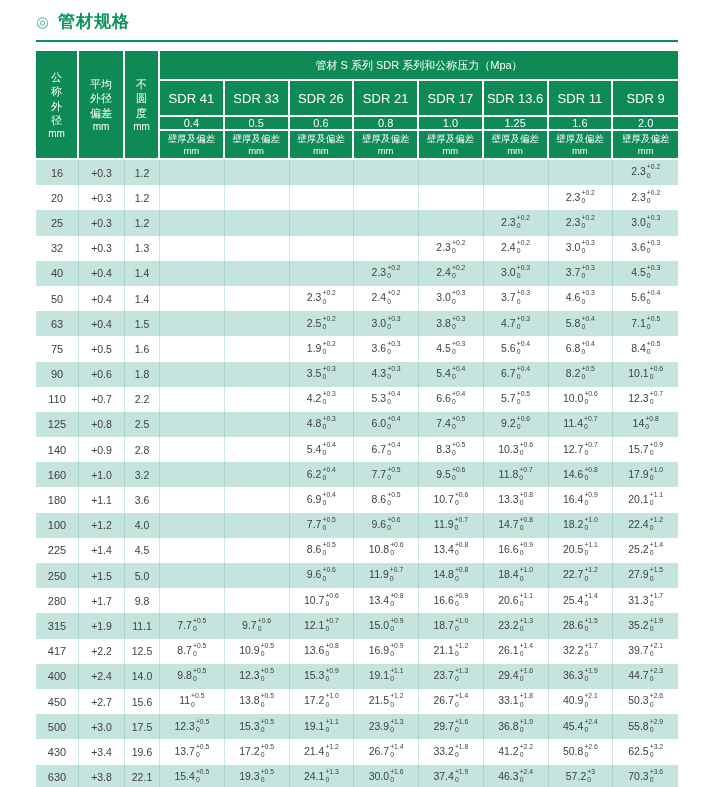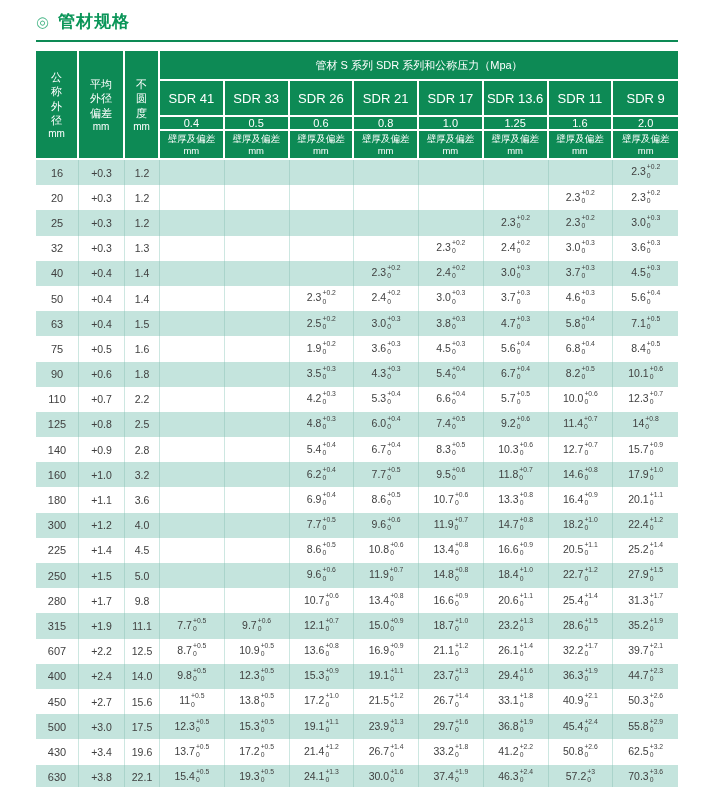--- a/index.html
+++ b/index.html
@@ -539,21 +539,21 @@
           <td><span class="val">16.4</span><span class="tt">
               <span>+0.9</span>
               <span>0</span>
             </span></td>
           <td class="last"><span class="val">20.1</span><span class="tt">
               <span>+1.1</span>
               <span>0</span>
             </span></td>
         </tr>
         <tr>
-          <td class="dn">300</td>
+          <td class="dn">100</td>
           <td>+1.2</td>
           <td>4.0</td>
           <td></td>
           <td></td>
           <td><span class="val">7.7</span><span class="tt">
               <span>+0.5</span>
               <span>0</span>
             </span></td>
           <td><span class="val">9.6</span><span class="tt">
               <span>+0.6</span>
@@ -700,21 +700,21 @@
           <td><span class="val">28.6</span><span class="tt">
               <span>+1.5</span>
               <span>0</span>
             </span></td>
           <td class="last"><span class="val">35.2</span><span class="tt">
               <span>+1.9</span>
               <span>0</span>
             </span></td>
         </tr>
         <tr>
-          <td class="dn">607</td>
+          <td class="dn">417</td>
           <td>+2.2</td>
           <td>12.5</td>
           <td><span class="val">8.7</span><span class="tt">
               <span>+0.5</span>
               <span>0</span>
             </span></td>
           <td><span class="val">10.9</span><span class="tt">
               <span>+0.5</span>
               <span>0</span>
             </span></td>

